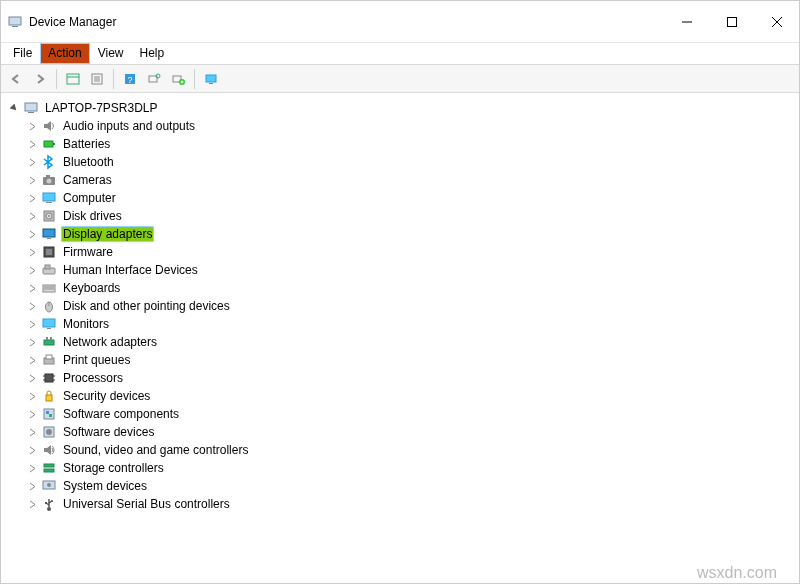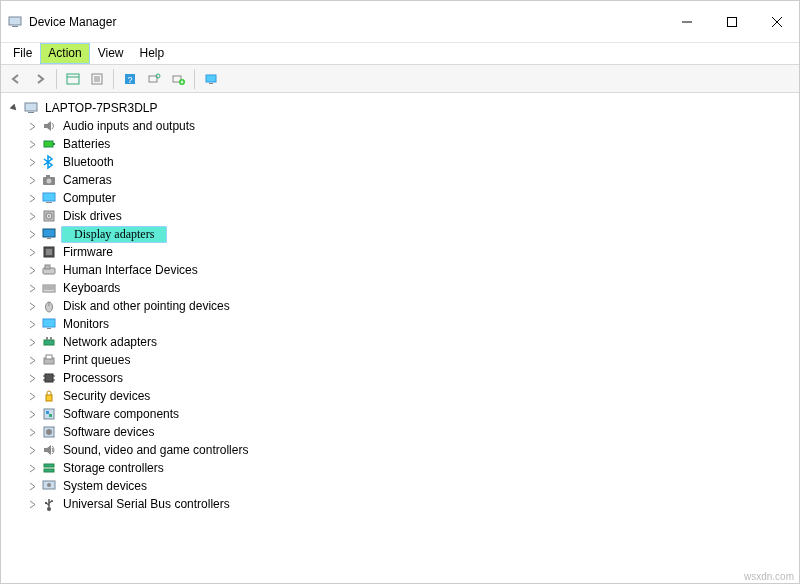--- a/index.html
+++ b/index.html
@@ -32,21 +32,21 @@
   padding: 0 4px;
   border-bottom: 1px solid #d9d9d9;
   background: #fff;
   text-align: right;
 }
 .menu-item {
   padding: 3px 8px;
   font-size: 12px;
 }
 .menu-item.active {
-  background: #bef264;
+  background: #c2410c;
   border: 1px solid #99d1ff;
   padding: 2px 7px;
 }
 .toolbar {
   display: flex;
   align-items: center;
   height: 28px;
   padding: 0 4px;
   gap: 2px;
   border-bottom: 1px solid #d9d9d9;
@@ -91,33 +91,32 @@
   margin: 0 4px 0 2px;
   display: flex;
   align-items: center;
   justify-content: center;
   flex-shrink: 0;
 }
 .node-label {
   padding: 0 2px;
 }
 .node-label.selected {
-  background: #5eead4;
+  background: #84cc16;
   border: 1px solid #99d1ff;
   border-radius: 1px;
-  padding: 0 12px;
-  font-family: Liberation Serif, serif;
+  padding: 0 1px;
 }
 .root-row { padding-left: 2px; }
 .child-row { padding-left: 20px; }
 .watermark {
   position: absolute;
   bottom: 2px;
-  right: 6px;
-  font-size: 10px;
+  right: 23px;
+  font-size: 16px;
   color: #bbb;
   margin-left: 15px;
 }
 </style>
 </head>
 <body>
 
 <div class="titlebar">
   <span class="icon">
     <svg viewBox="0 0 16 16">

